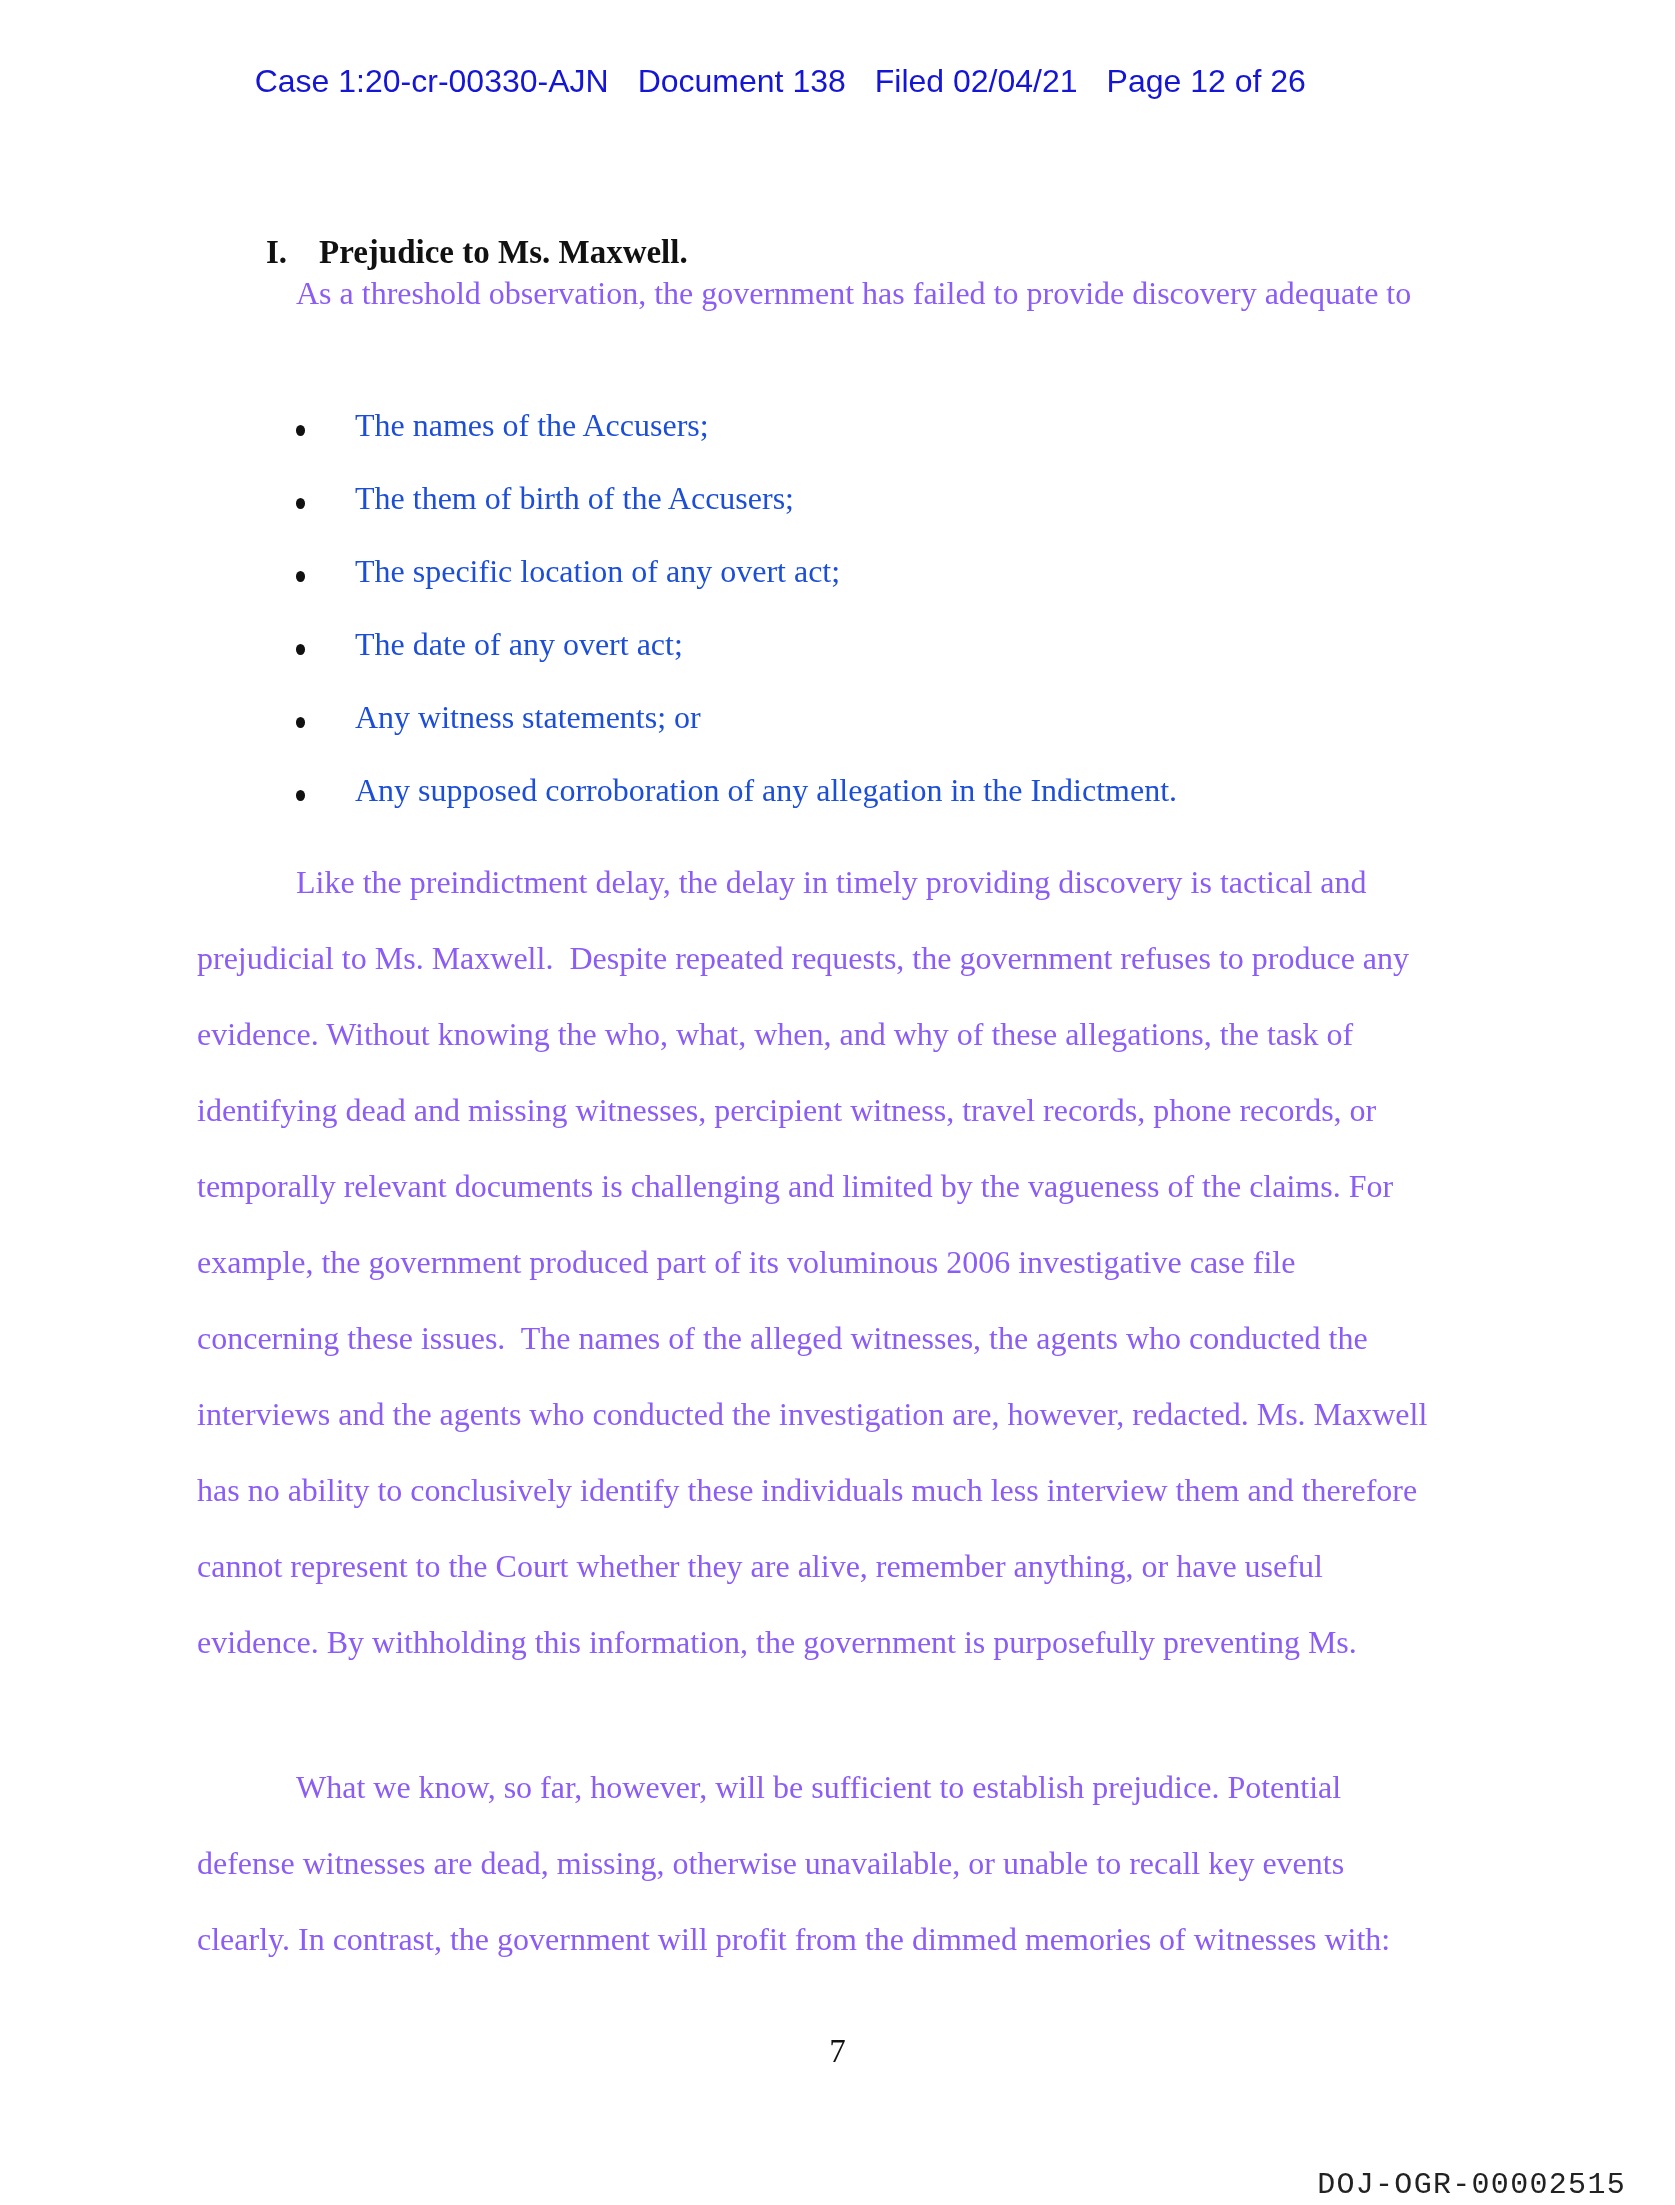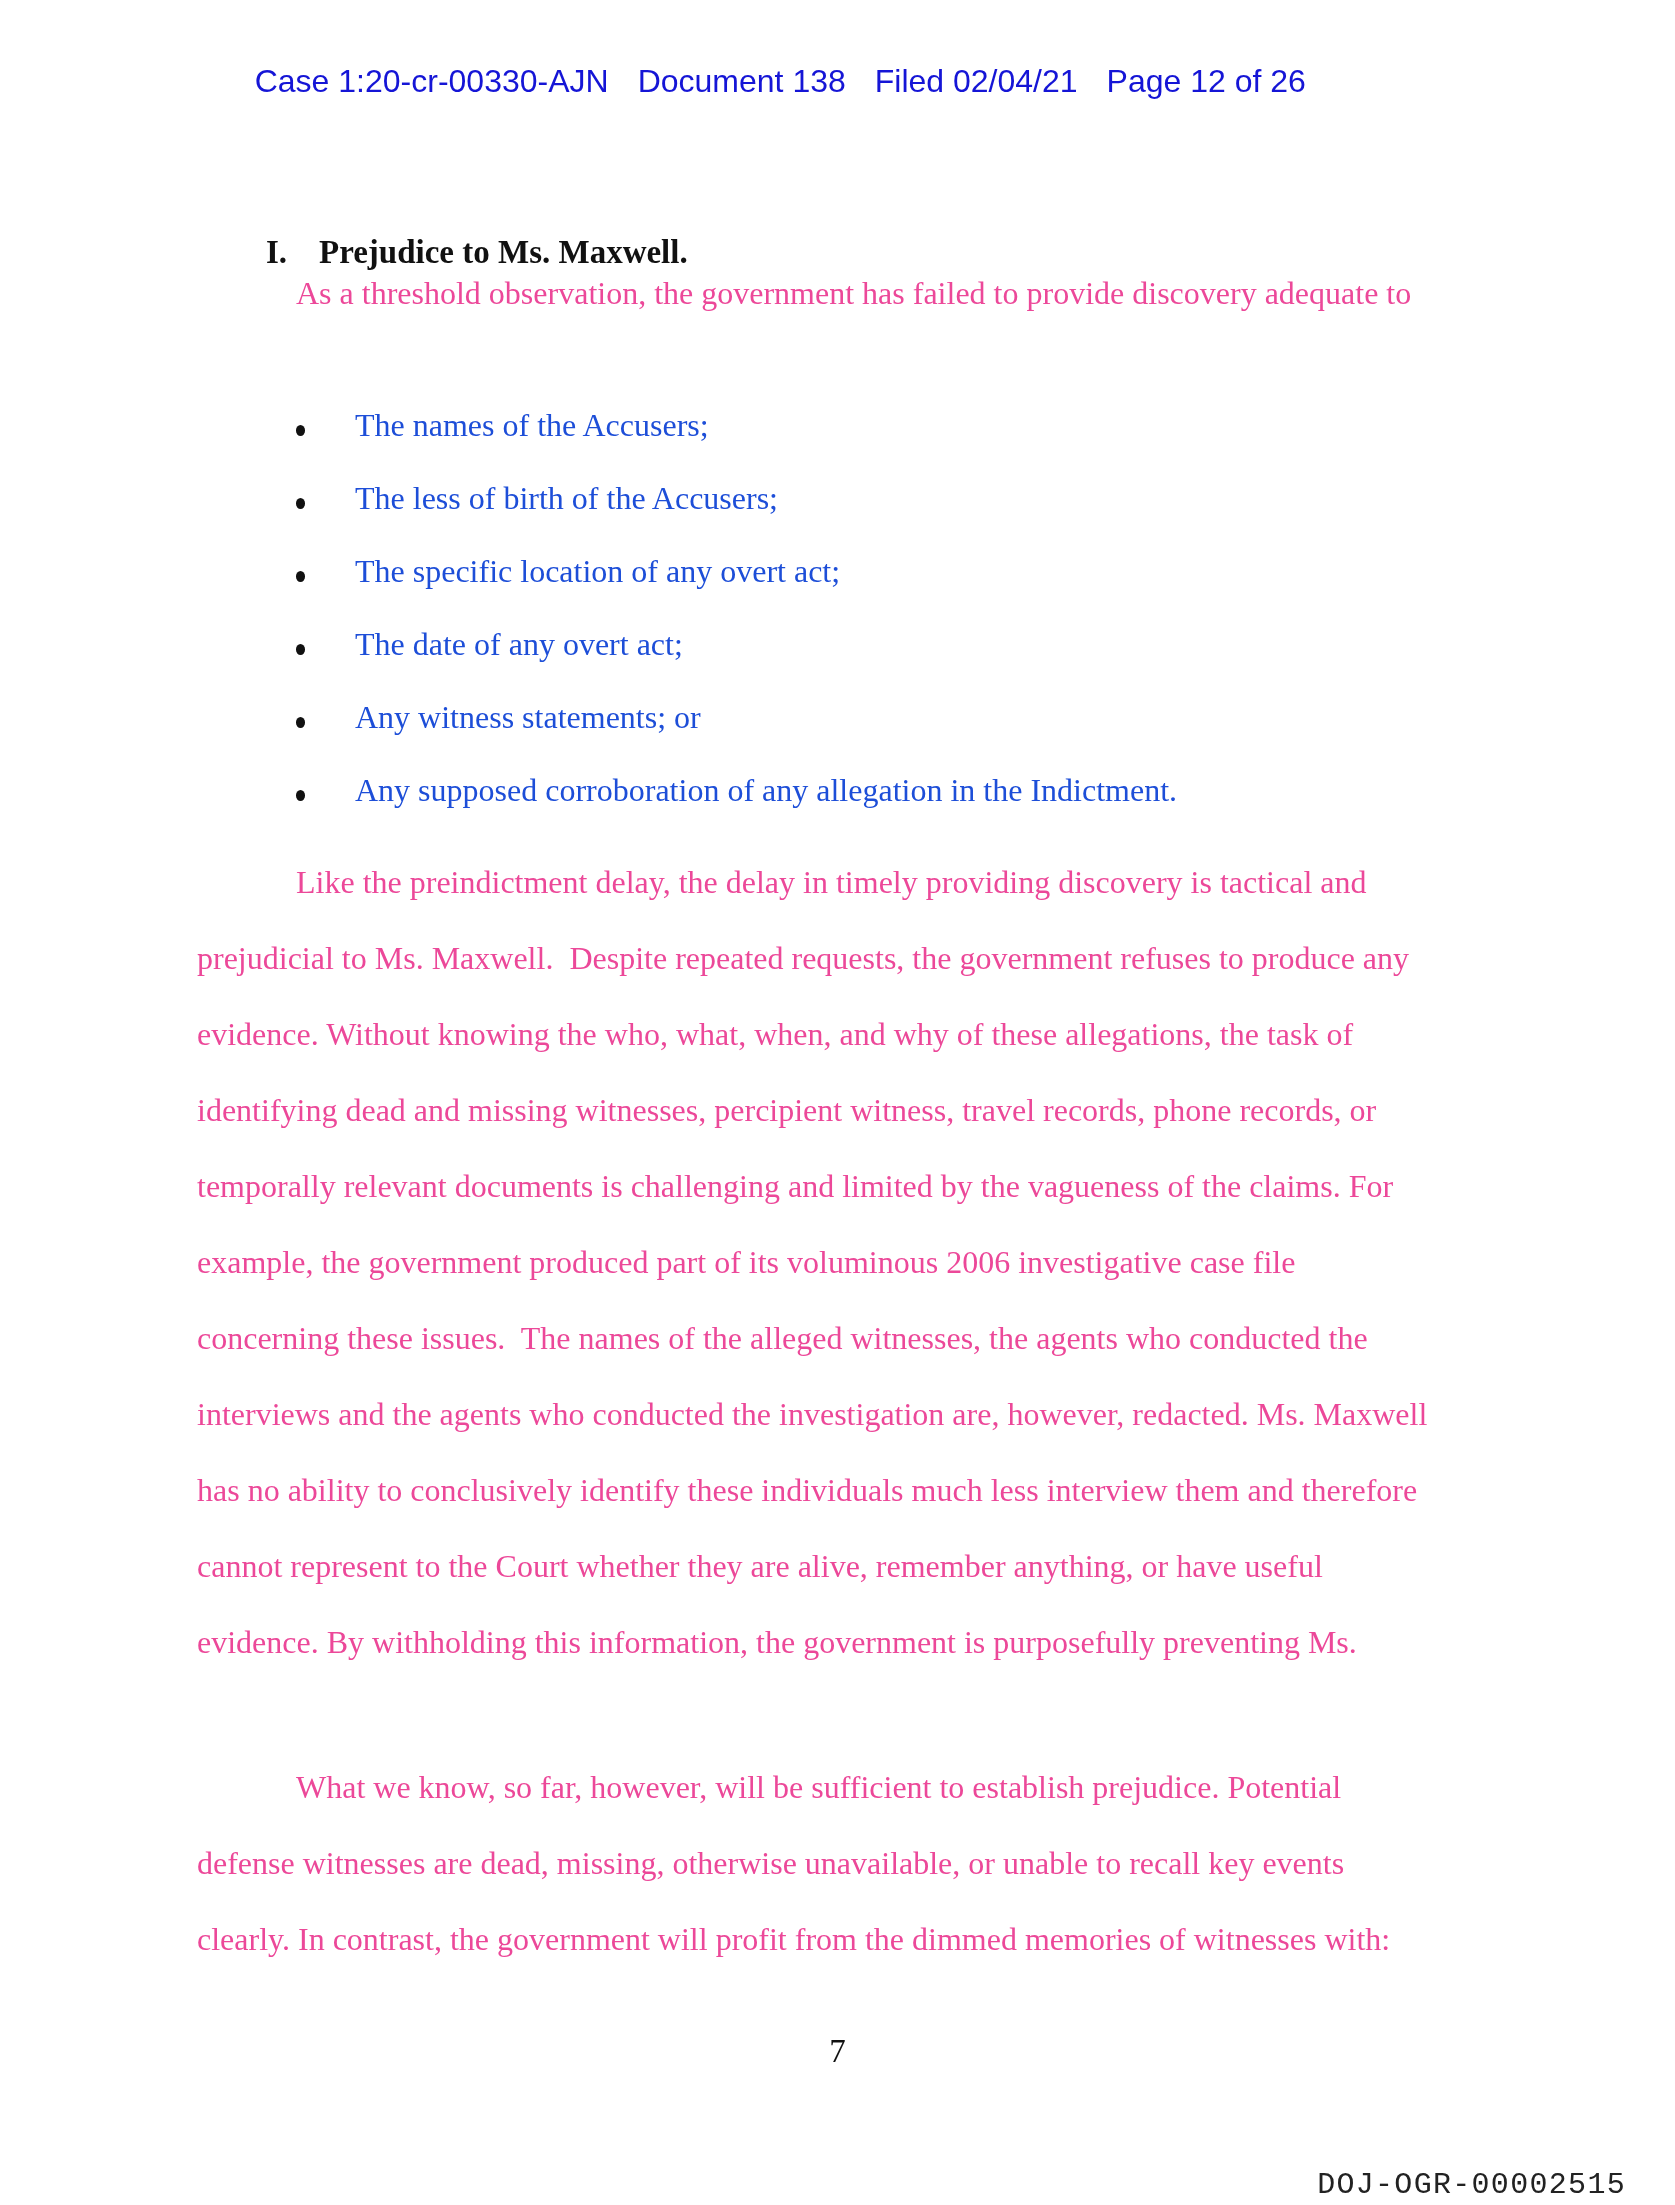--- a/index.html
+++ b/index.html
@@ -11,21 +11,21 @@
     text-align: center;
     font-family: "Liberation Sans", sans-serif;
     font-size: 32px; color: #1515d6;
     white-space: pre;
   }
   .ecf-header span { margin: 0 14.5px; }
 
   .body-text {
     position: absolute; left: 197px; width: 1281px;
     font-family: "Liberation Serif", serif;
-    font-size: 32px; color: #ec4899;
+    font-size: 32px; color: #8b5cf6;
     line-height: 76px;
   }
 
   .heading {
     position: absolute; left: 233px; top: 197px;
     font-family: "Liberation Serif", serif;
     font-weight: bold; font-size: 33px; color: #111;
     white-space: pre;
   }
   .heading .num { display: inline-block; width: 53px; }
@@ -79,21 +79,21 @@
     </p>
   </div>
 
   <div class="bullets">
     <div class="bullet" style="top:0px">
       <span class="dot"></span>
       <span class="txt">The names of the Accusers;</span>
     </div>
     <div class="bullet" style="top:73px">
       <span class="dot"></span>
-      <span class="txt">The less of birth of the Accusers;</span>
+      <span class="txt">The them of birth of the Accusers;</span>
     </div>
     <div class="bullet" style="top:146px">
       <span class="dot"></span>
       <span class="txt">The specific location of any overt act;</span>
     </div>
     <div class="bullet" style="top:219px">
       <span class="dot"></span>
       <span class="txt">The date of any overt act;</span>
     </div>
     <div class="bullet" style="top:292px">

